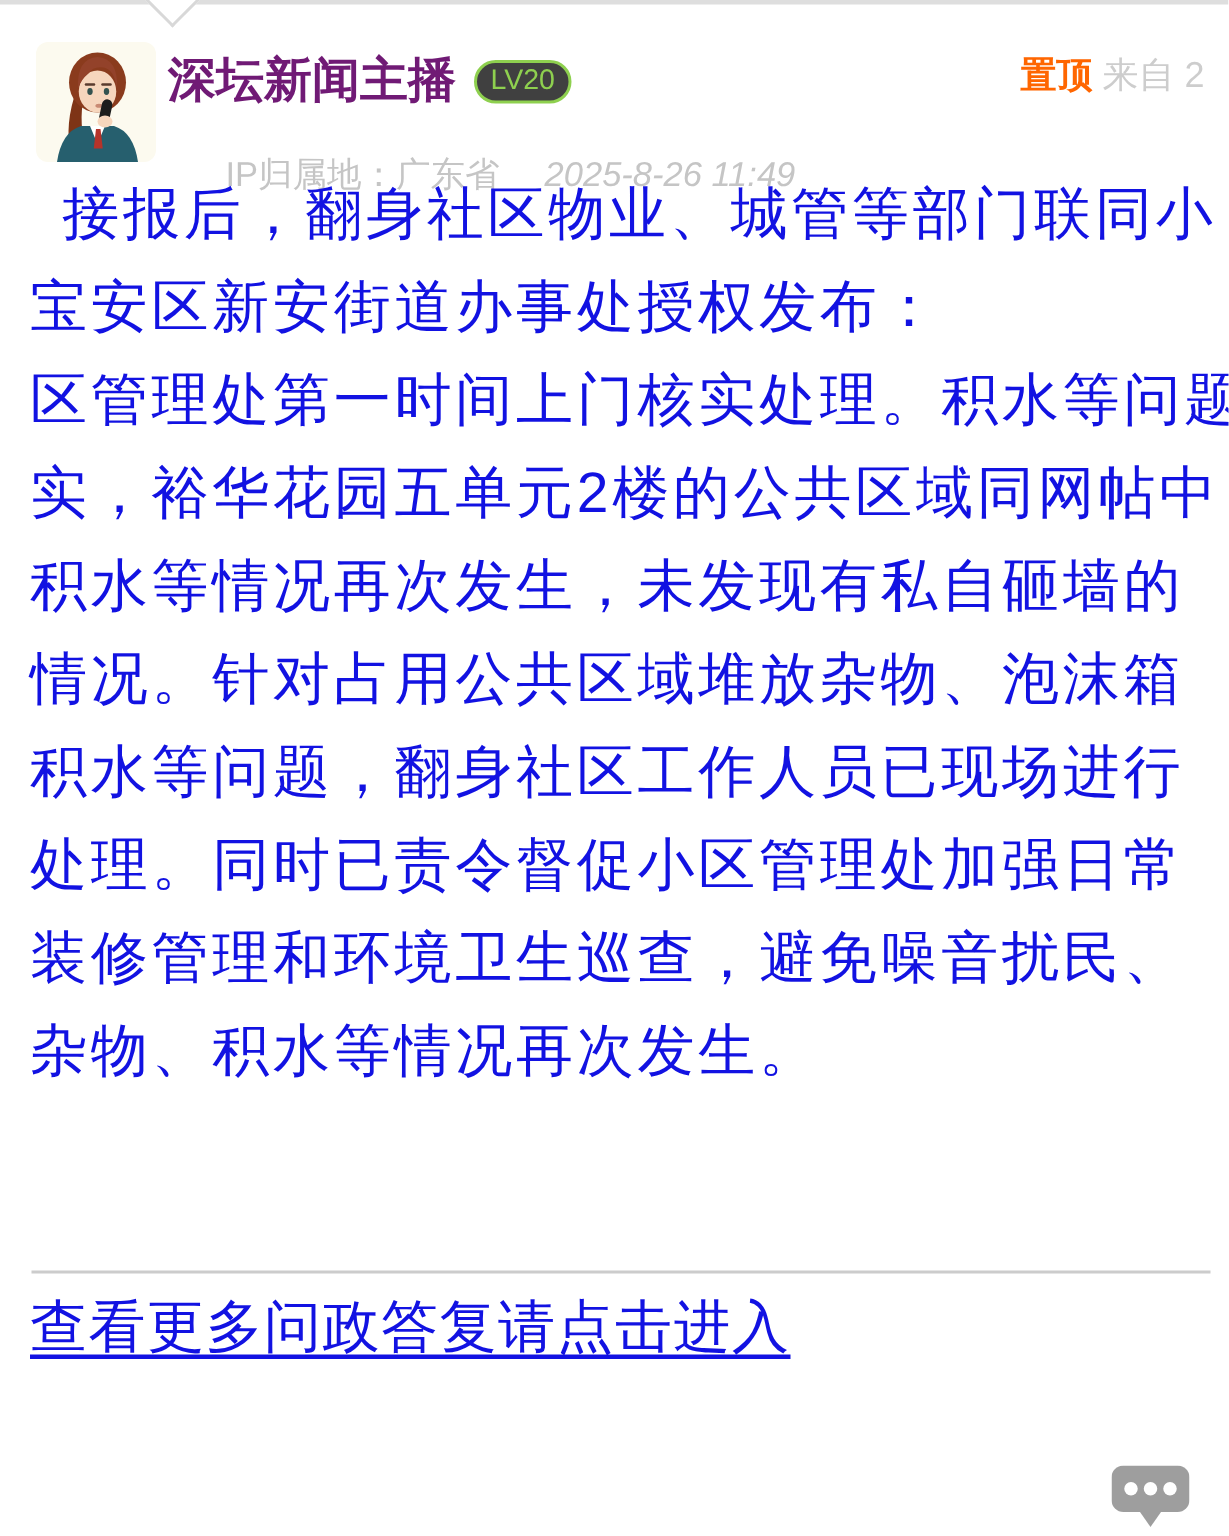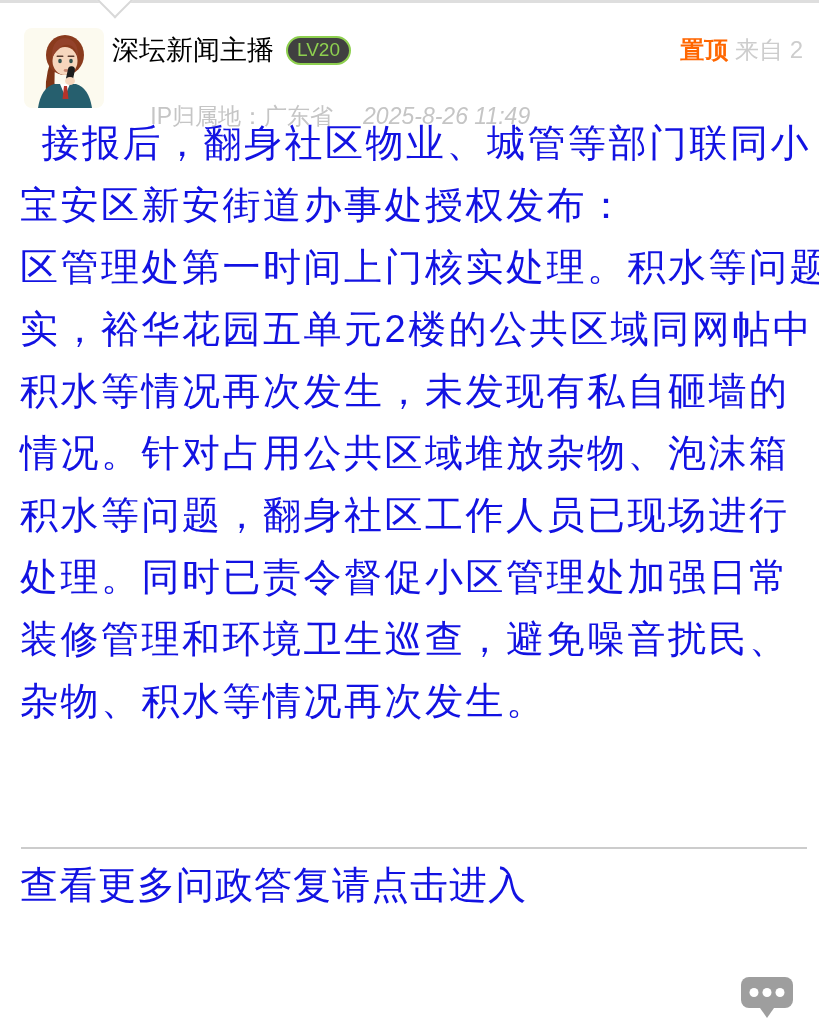--- a/index.html
+++ b/index.html
@@ -13,42 +13,42 @@
   .top-line { position:absolute; top:0; left:0; width:819px; height:0; border-top:3px solid #dedede; }
   .notch {
     position:absolute; left:102px; top:-16px; width:24px; height:24px; background:#ffffff;
     border-right:2px solid #d8d8d8; border-bottom:2px solid #d8d8d8; transform:rotate(45deg);
   }
 
   
   .header { position:absolute; top:26px; left:24px; right:16px; height:84px; }
   .avatar { position:absolute; left:0; top:2px; width:80px; height:80px; border-radius:8px; overflow:hidden; cursor:pointer; }
   .user-row { position:absolute; left:88px; top:6px; display:flex; align-items:center; gap:12px; }
-  .username { font-size:27px; font-weight:normal; color:#000000; cursor:pointer; }
+  .username { font-size:32px; font-weight:bold; color:#701a75; cursor:pointer; }
   .level-badge {
     font-size:19px; color:#8ed04f; border:2px solid #8ed04f; border-radius:16px;
     padding:1px 9px 2px; line-height:22px; background:#404040;
   }
   .meta-row { position:absolute; left:88px; top:48px; font-size:23px; color:#c5c5c5; white-space:pre; }
   .meta-row .ts { margin-left:30px;font-style:italic; }
   .right-row { position:absolute; right:0; top:8px; font-size:24px; white-space:nowrap; }
   .pinned { color:#ff6600; font-weight:bold; }
   .from { color:#cdcdcd; margin-left:0; }
 
   
   .post-body { position:absolute; left:20px; top:112px; }
   .line {
     font-size:38px; line-height:62px; color:#1212e2; letter-spacing:2.5px; white-space:pre;
   }
 
   .divider { position:absolute; top:847px; left:21px; width:786px; height:2px; background:#cccccc; }
 
   .more-link {
     position:absolute; left:20px; top:861px; font-size:38px; line-height:48px;
-    color:#1212e2; letter-spacing:1px; text-underline-offset:6px;
+    color:#1212e2; letter-spacing:1px; text-decoration:underline; text-underline-offset:6px;
     white-space:pre; cursor:pointer;
   }
 
   .comment-btn { position:absolute; right:26px; bottom:5px; width:52px; height:42px; cursor:pointer; }
 </style>
 </head>
 <body>
 
 <div class="page">
 

